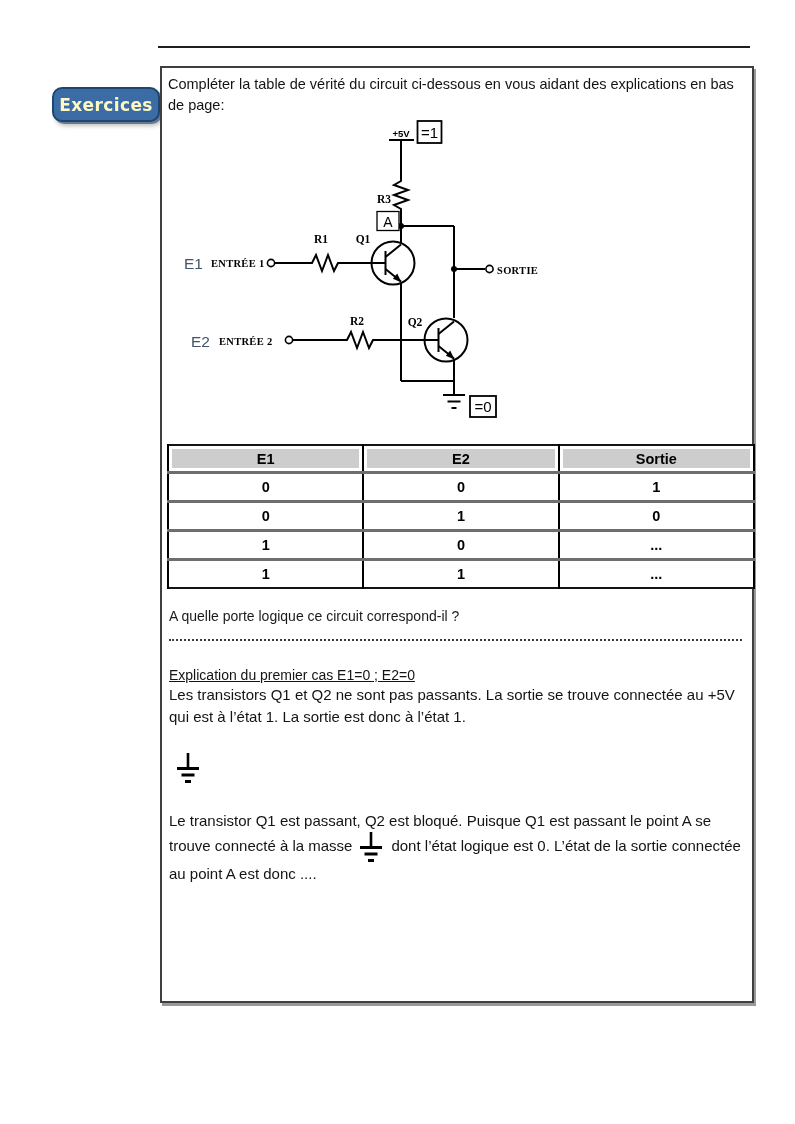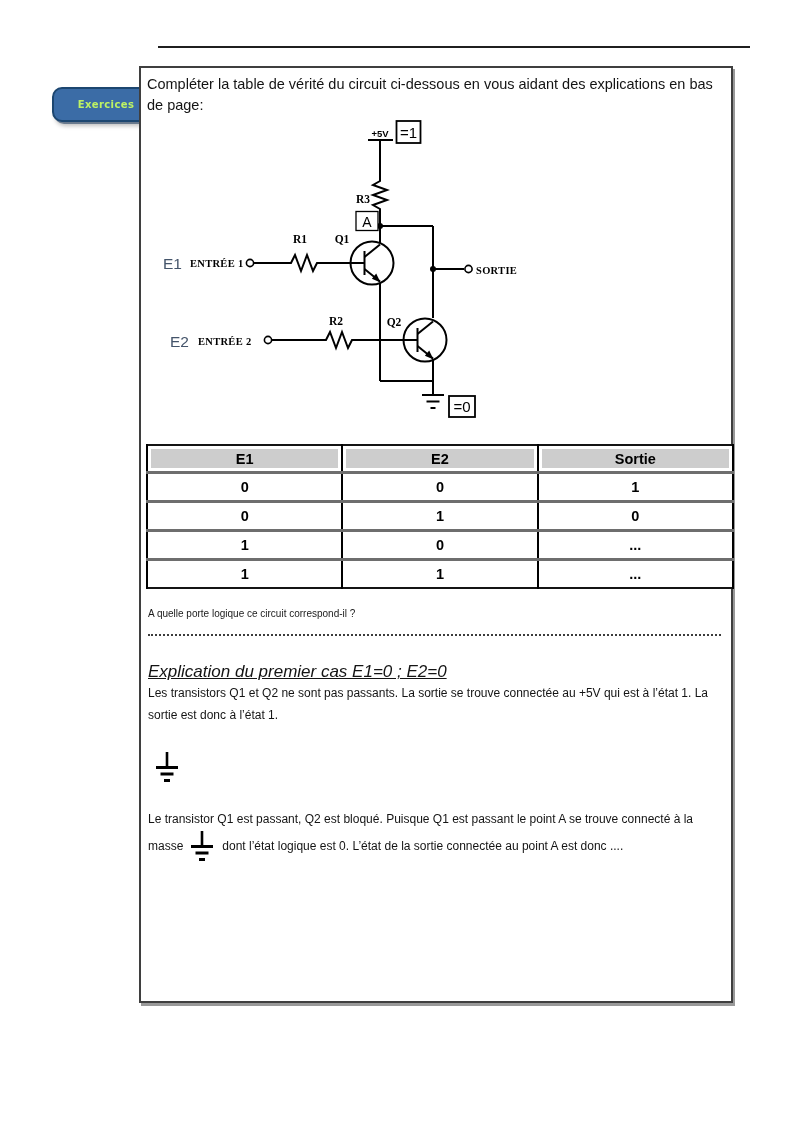--- a/index.html
+++ b/index.html
@@ -10,25 +10,25 @@
   }
   .top-rule{
     position:absolute;left:158px;top:46px;width:592px;height:0;
     border-top:2px solid #1f1f1f;
   }
   .badge{
     position:absolute;left:52px;top:87px;width:104px;height:31px;
     background:#3b6ca6;border:2.5px solid #1c4670;border-radius:10px;
     box-shadow:2px 2px 0 rgba(28,58,94,.55), 3px 4px 4px rgba(0,0,0,.25);
     display:flex;align-items:center;justify-content:center;
-    color:#bef264;font-family:"DejaVu Sans", sans-serif;
-    font-size:10px;font-weight:600;letter-spacing:.4px;cursor:pointer;
+    color:#fef9c3;font-family:"DejaVu Sans", sans-serif;
+    font-size:17px;font-weight:600;letter-spacing:.4px;cursor:pointer;
   }
   .content-box{
-    position:absolute;left:139px;top:66px;width:594px;height:937px;
+    position:absolute;left:160px;top:66px;width:594px;height:937px;
     box-sizing:border-box;background:#fff;
     border:2px solid #3f3f3f;
     box-shadow:2px 3px 0 rgba(128,128,128,.8);
     padding:6px 9px 0 6px;
   }
   .intro{margin:0;font-size:14.5px;line-height:21px;color:#141414;}
   svg.circuit{display:block;width:592px;height:314px;margin:2px 0 0 -6px;}
 
   
   .wire{stroke:#000;stroke-width:2;fill:none;}
@@ -46,28 +46,28 @@
     width:33.33%;height:23px;
     background:#cdcdcd;box-shadow:inset 0 0 0 3px #ffffff;
     border-left:2px solid #000;border-right:2px solid #000;
     font-size:14.5px;font-weight:bold;text-align:center;color:#000;
   }
   table.truth td{
     height:24px;border-left:2px solid #000;border-right:2px solid #000;
     border-top:3px solid #6e6e6e;
     font-size:14.5px;font-weight:bold;text-align:center;color:#000;background:#fff;
   }
-  .question{margin:19px 0 0 1px;font-size:10px;}
+  .question{margin:19px 0 0 1px;font-size:14px;}
   .dotted-line{margin:12px 1px 0 1px;height:3px;border-bottom:2.5px dotted #3c3c3c;}
   .explanation{margin:26px 0 0 1px;}
   .exp-heading{
-    margin:0 0 1px 0;font-size:17px;font-style:italic;
+    margin:0 0 1px 0;font-size:14px;
     text-decoration:underline;color:#141414;
   }
-  .exp-body{margin:0;font-size:12px;line-height:21.5px;color:#141414;}
+  .exp-body{margin:0;font-size:15px;line-height:21.5px;color:#141414;}
   .ground-icon{vertical-align:-12px;margin:0 7px 0 6px;}
   .ground-icon line{stroke:#000;}
 </style>
 </head>
 <body>
 
 <div class="top-rule"></div>
 
 <div class="badge">
   <span>Exercices</span>

